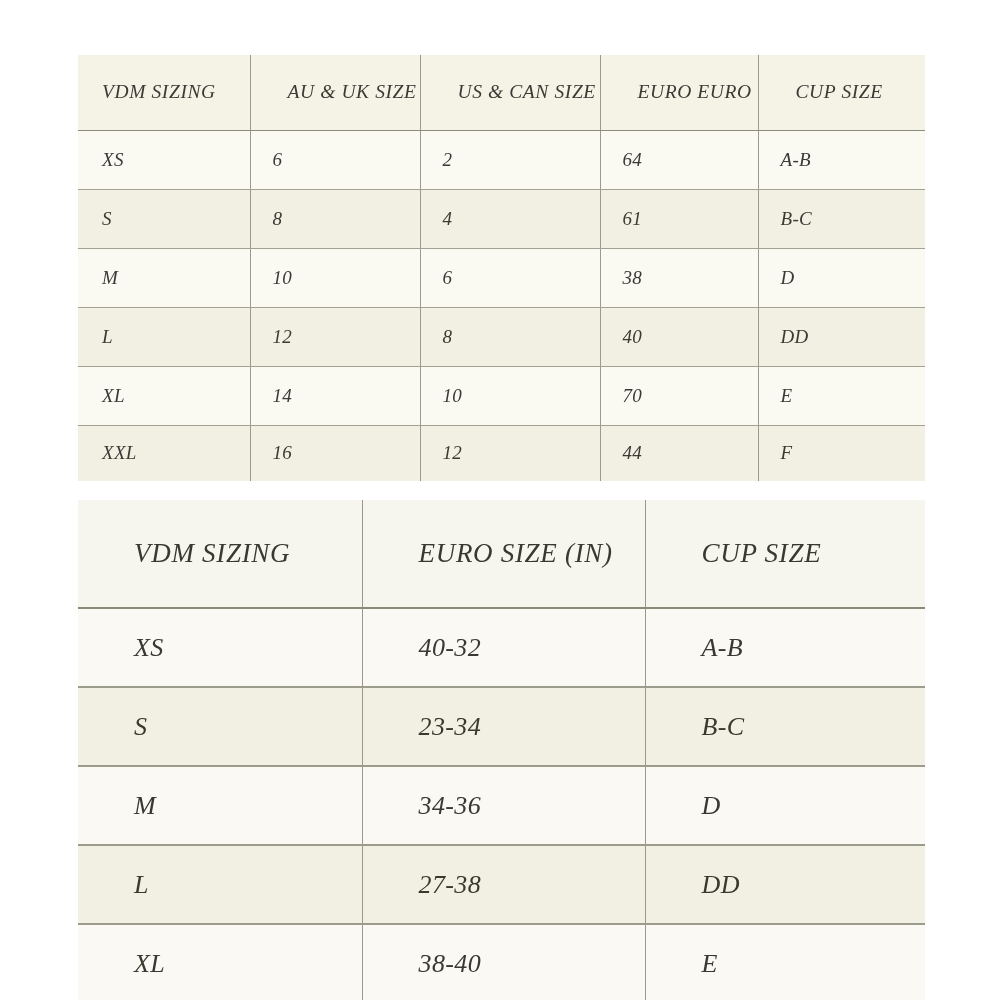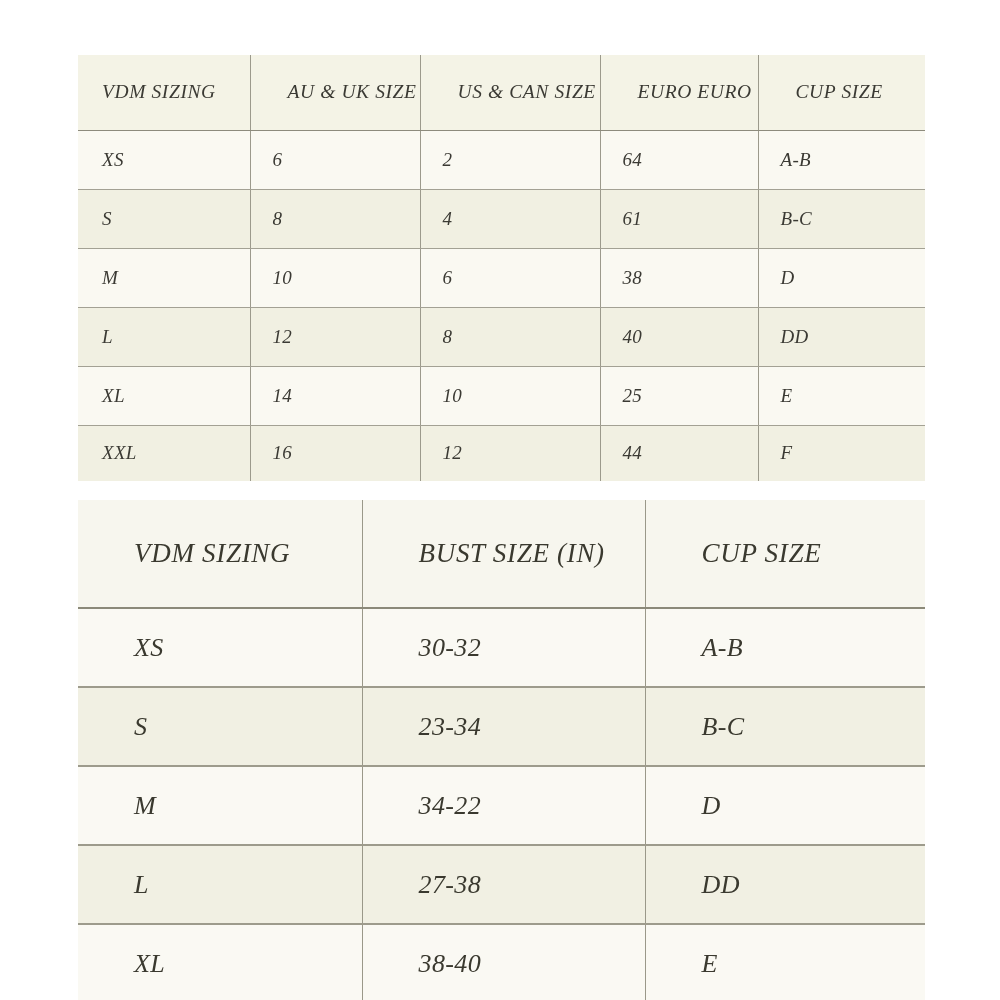--- a/index.html
+++ b/index.html
@@ -165,21 +165,21 @@
         <td class="first-col">L</td>
         <td>12</td>
         <td>8</td>
         <td>40</td>
         <td>DD</td>
       </tr>
       <tr class="shade-light">
         <td class="first-col">XL</td>
         <td>14</td>
         <td>10</td>
-        <td>25</td>
+        <td>70</td>
         <td>E</td>
       </tr>
       <tr class="shade-dark">
         <td class="first-col">XXL</td>
         <td>16</td>
         <td>12</td>
         <td>44</td>
         <td>F</td>
       </tr>
     </tbody>
@@ -187,38 +187,38 @@
 
   <table class="table2">
     <colgroup>
       <col class="t2-c1">
         <col class="t2-c2">
         <col class="t2-c3">
     </colgroup>
     <thead>
       <tr class="t2-headrow">
         <th>VDM  SIZING</th>
-        <th>BUST SIZE (IN)</th>
+        <th>EURO SIZE (IN)</th>
         <th>CUP SIZE</th>
       </tr>
     </thead>
     <tbody>
       <tr class="shade-light">
         <td>XS</td>
-        <td>30-32</td>
+        <td>40-32</td>
         <td>A-B</td>
       </tr>
       <tr class="shade-dark">
         <td>S</td>
         <td>23-34</td>
         <td>B-C</td>
       </tr>
       <tr class="shade-light">
         <td>M</td>
-        <td>34-22</td>
+        <td>34-36</td>
         <td>D</td>
       </tr>
       <tr class="shade-dark">
         <td>L</td>
         <td>27-38</td>
         <td>DD</td>
       </tr>
       <tr class="shade-light">
         <td>XL</td>
         <td>38-40</td>

